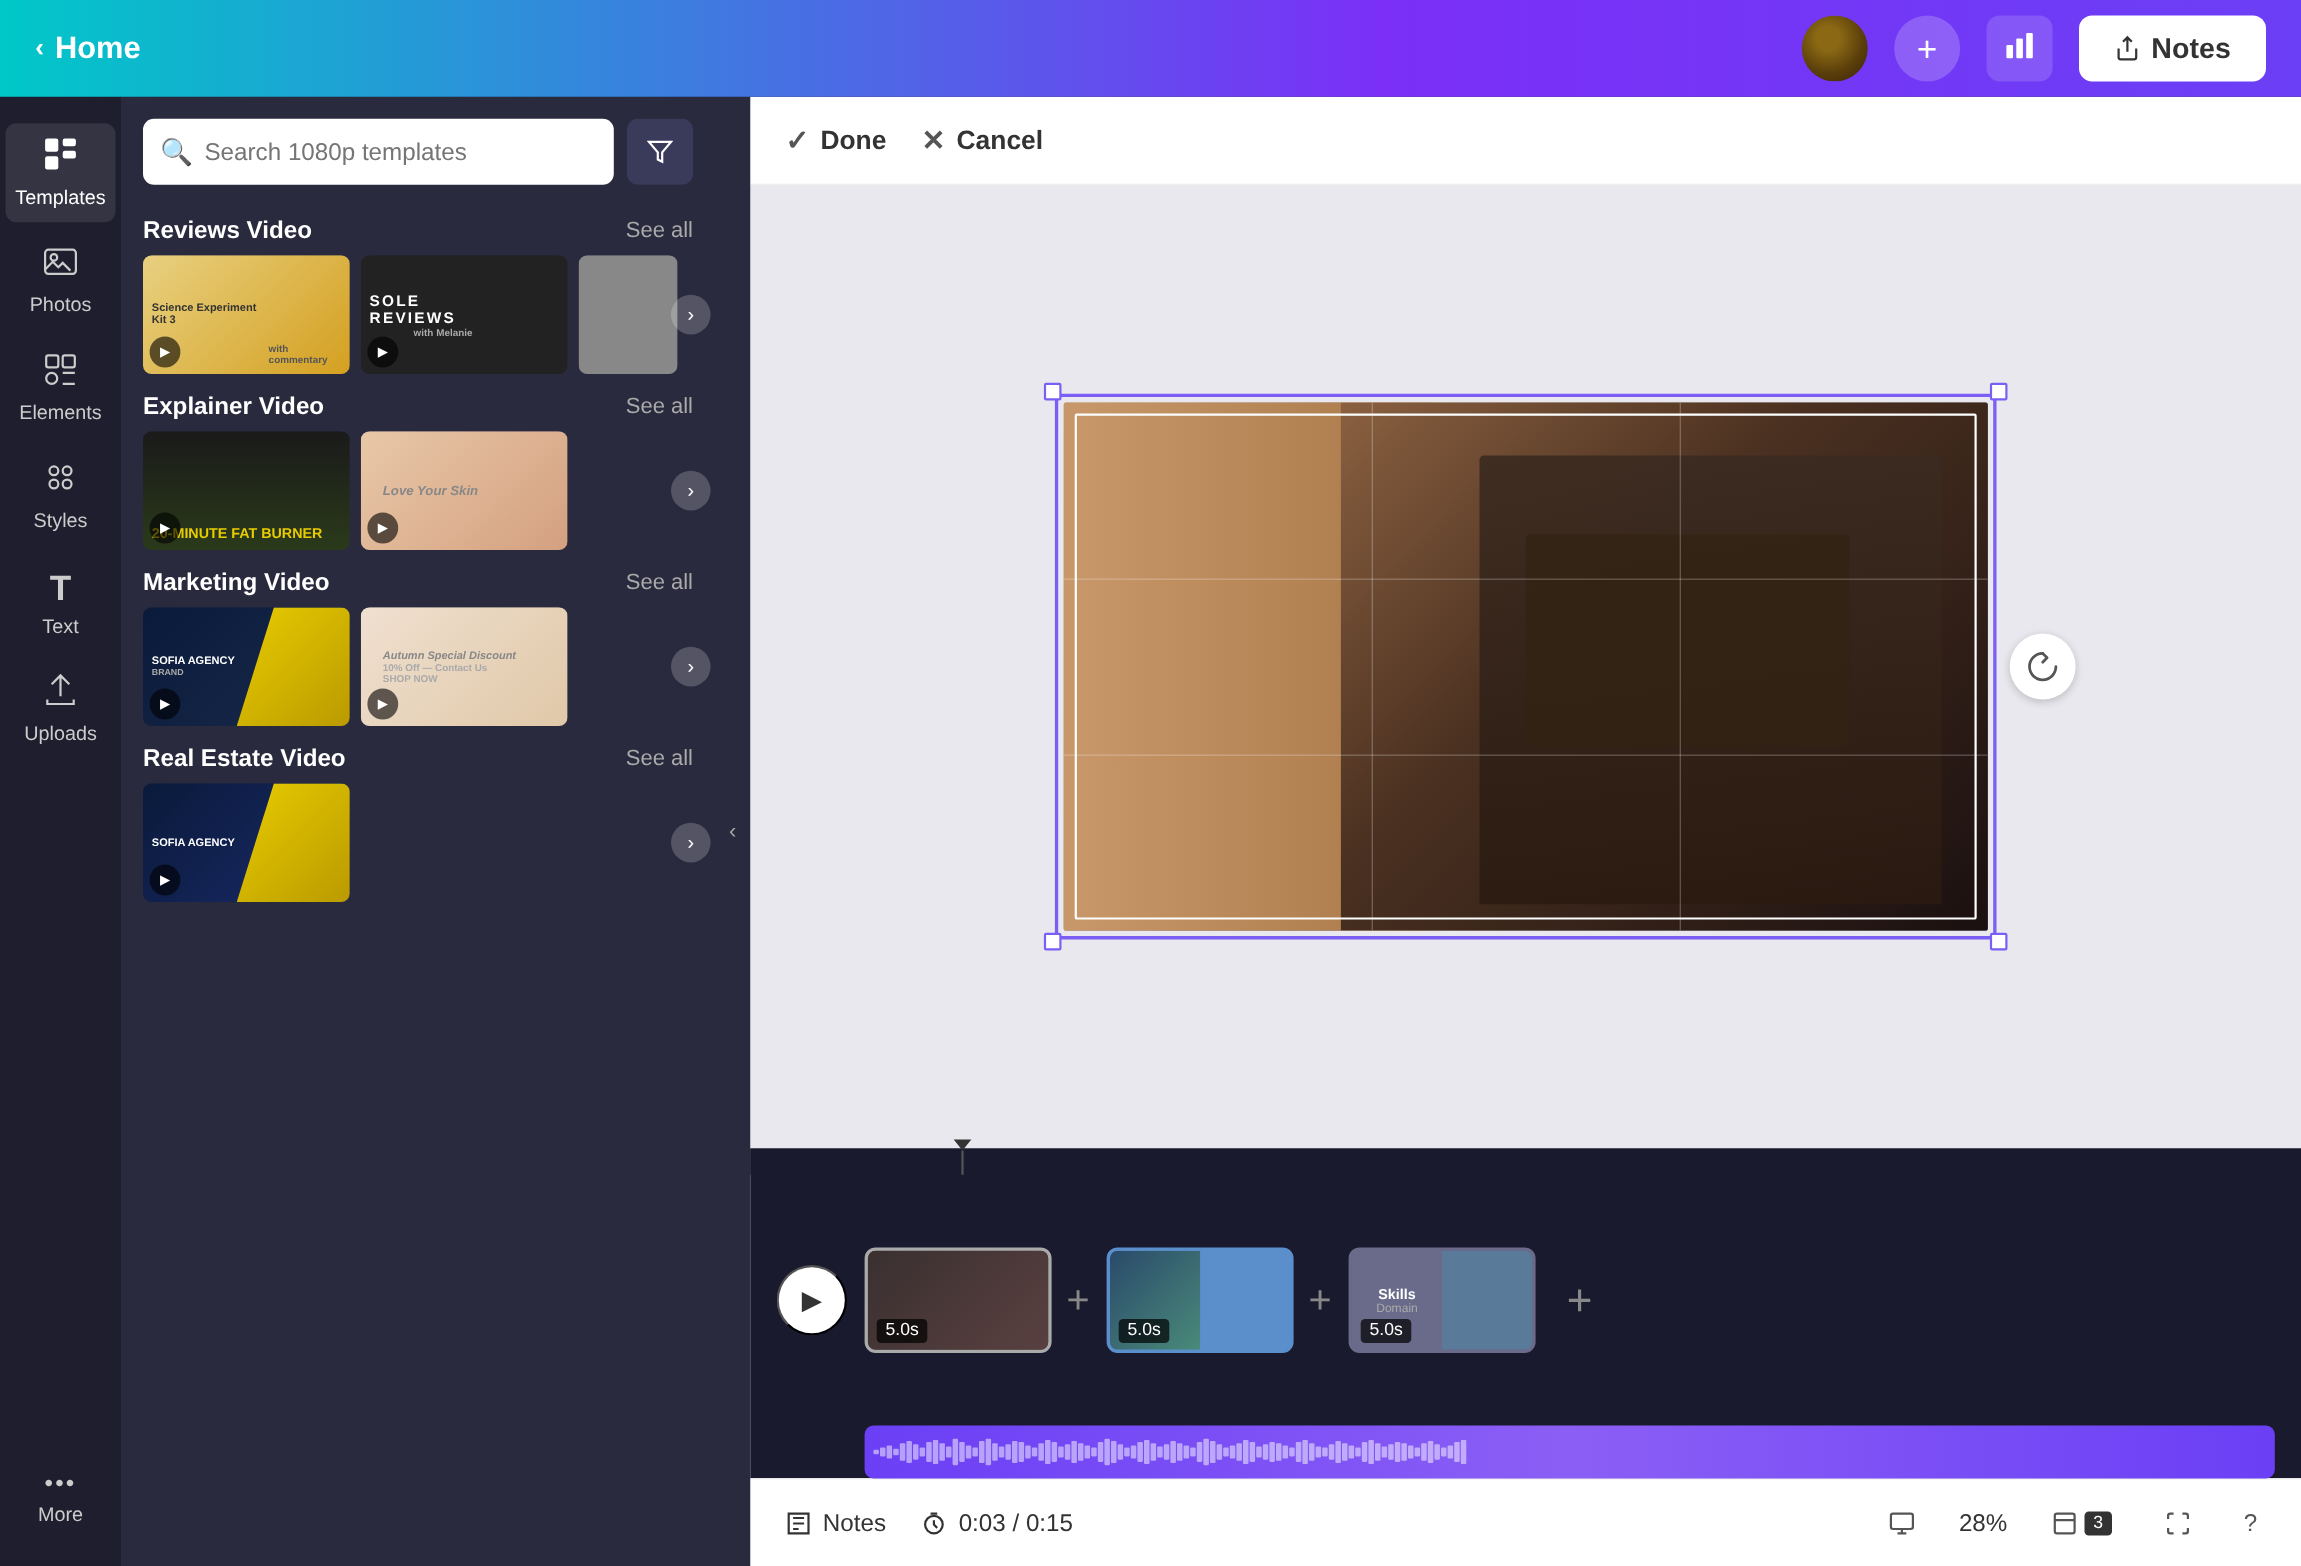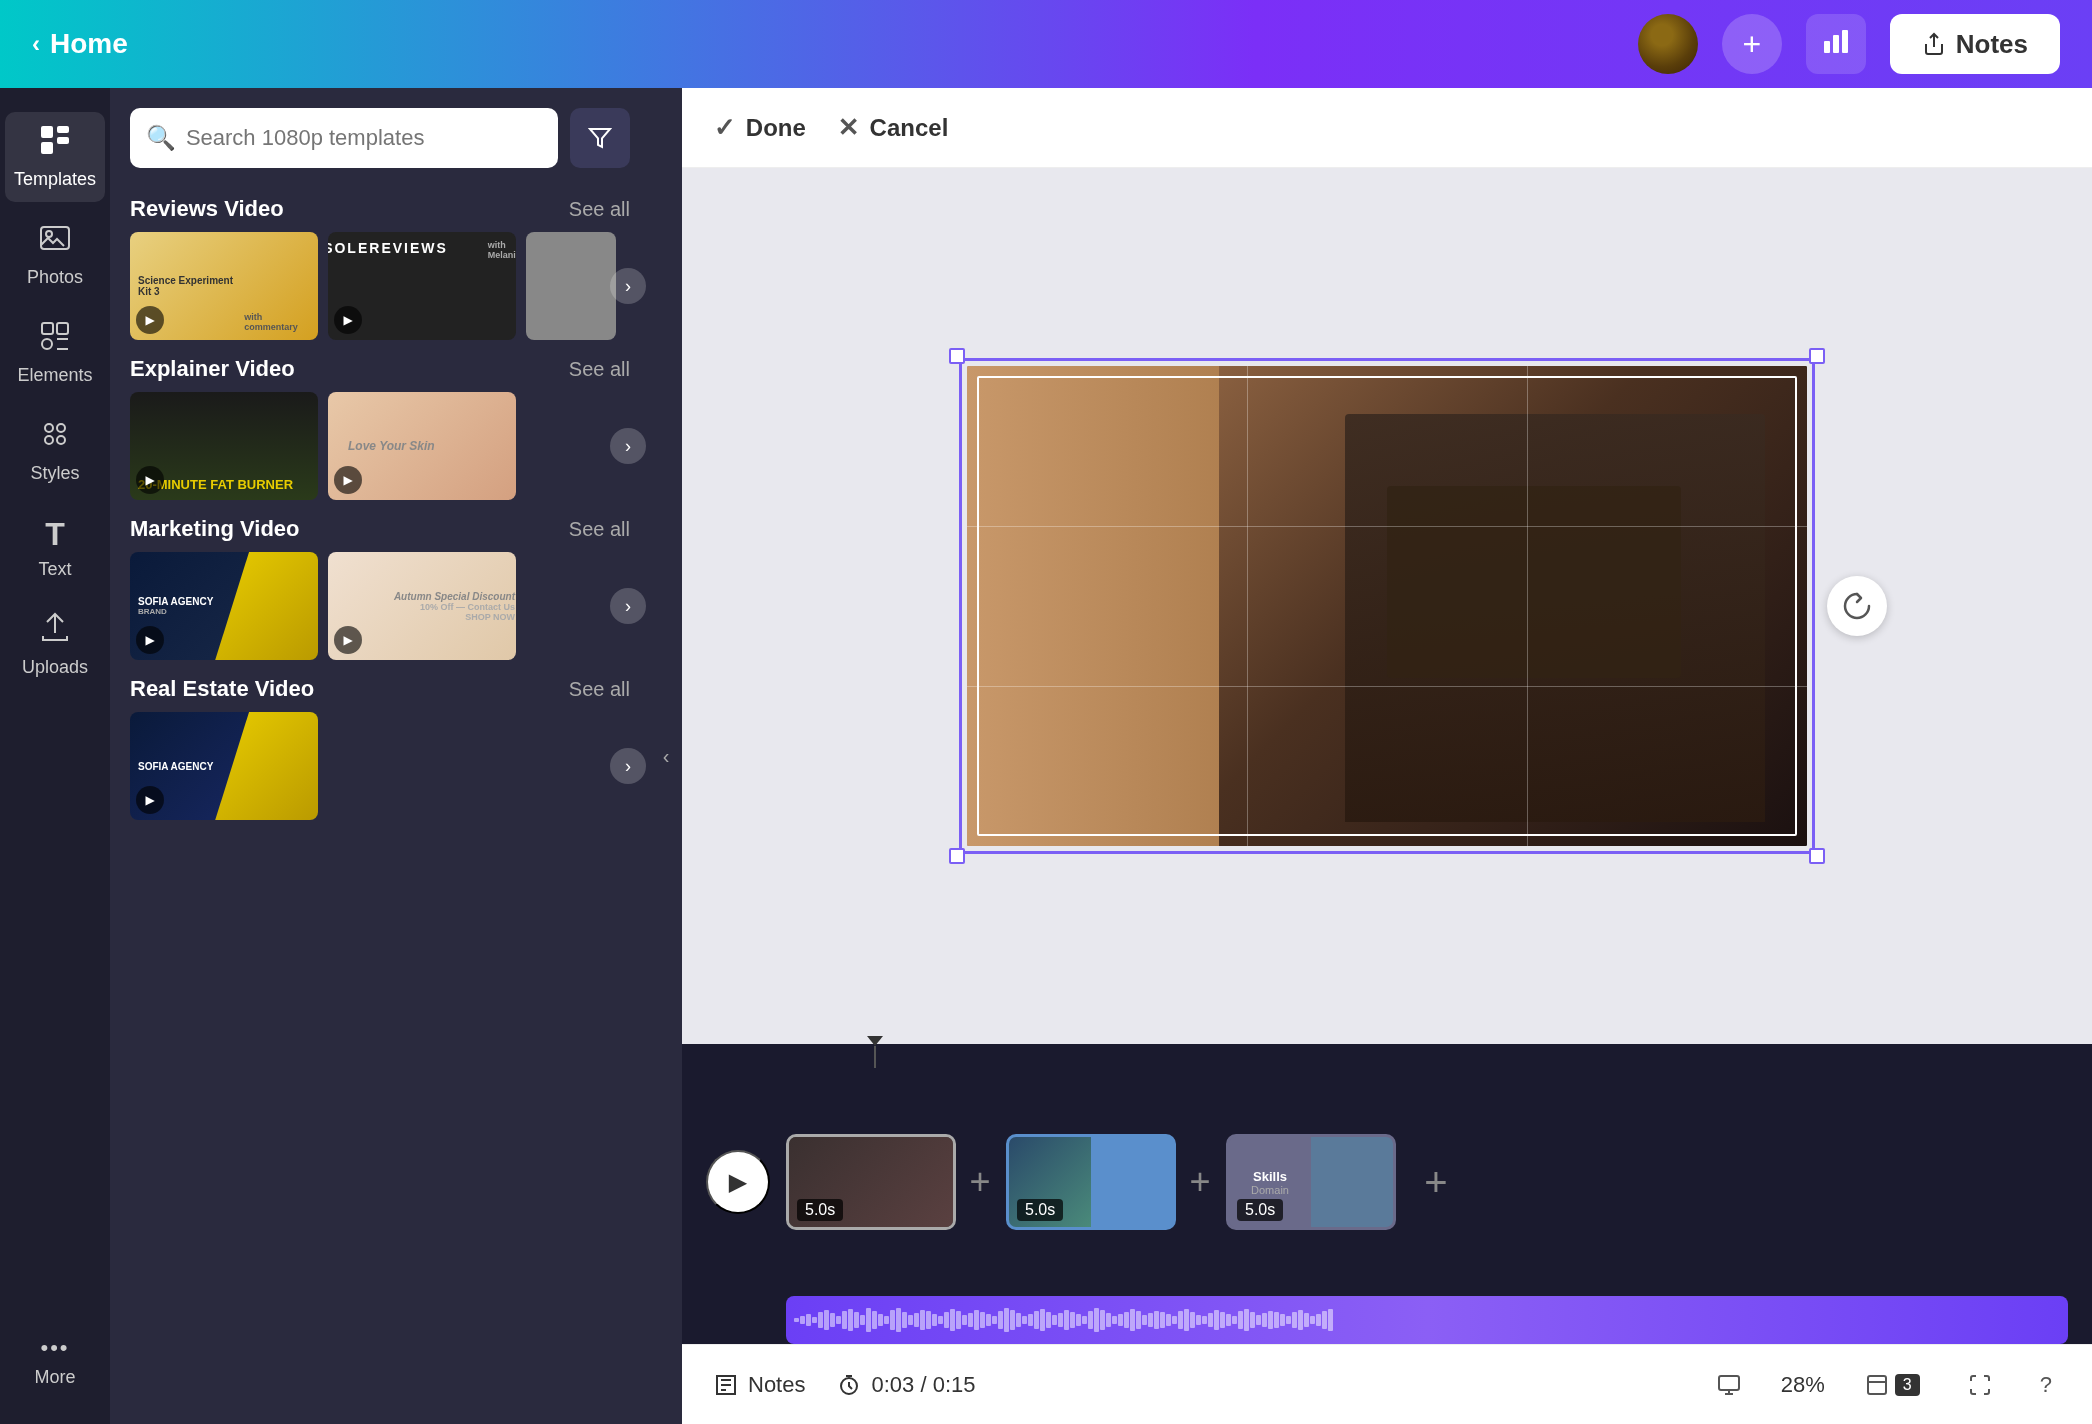--- a/index.html
+++ b/index.html
@@ -484,21 +484,21 @@
     </div>
     <div class="template-row">
       <div class="template-card">
         <div class="template-card-bg" style="background: linear-gradient(135deg, #e8d080, #d4a020); flex-direction: row; padding: 8px; font-size: 11px; text-align: left; justify-content: flex-start;">
           <div style="font-size:10px; color:#333; font-weight:bold;">Science Experiment Kit 3</div>
           <div style="margin-top:auto; font-size: 9px; color:#555;">with commentary</div>
         </div>
         <div class="play-overlay">▶</div>
       </div>
       <div class="template-card">
-        <div class="template-card-bg" style="background: #222; padding: 8px; align-items: flex-start; justify-content: center;">
+        <div class="template-card-bg" style="background: #222; flex-direction: column; padding: 8px; align-items: flex-start; justify-content: center;">
           <div style="font-size:14px; font-weight:900; letter-spacing:2px;">SOLE</div>
           <div style="font-size:14px; font-weight:900; letter-spacing:2px;">REVIEWS</div>
           <div style="font-size:9px; color:#aaa;margin-left:40px;">with Melanie</div>
         </div>
         <div class="play-overlay">▶</div>
       </div>
       <div class="template-card" style="width: 90px;">
         <div class="template-card-bg" style="background: #888;">
         </div>
       </div>
@@ -532,21 +532,21 @@
     <div class="template-row">
       <div class="template-card">
         <div class="template-card-bg" style="background: linear-gradient(135deg, #0a1a3a 0%, #1a2a4a 100%); flex-direction: column; padding: 8px; align-items: flex-start; position:relative; overflow:hidden;">
           <div style="position:absolute;right:-10px;top:0;bottom:0;width:60%;background:linear-gradient(135deg,#e8cc00,#b89800);clip-path:polygon(30% 0,100% 0,100% 100%,0 100%);"></div>
           <div style="font-size:10px; font-weight:900; color: white; z-index:1;">SOFIA AGENCY</div>
           <div style="font-size:8px; color:#aaa; z-index:1;">BRAND</div>
         </div>
         <div class="play-overlay">▶</div>
       </div>
       <div class="template-card">
-        <div class="template-card-bg" style="background: linear-gradient(135deg, #f0e0d0, #e0c8a8); flex-direction: column; padding: 1px; align-items: flex-end; justify-content: center;">
+        <div class="template-card-bg" style="background: linear-gradient(135deg, #f0e0d0, #e0c8a8); flex-direction: column; padding: 20px; align-items: flex-start; justify-content: center;">
           <div style="font-size:10px; color:#888; font-style: italic;">Autumn Special Discount</div>
           <div style="font-size:9px; color:#aaa;">10% Off — Contact Us</div>
           <div style="font-size:9px; color:#aaa;">SHOP NOW</div>
         </div>
         <div class="play-overlay">▶</div>
       </div>
       <div class="next-arrow">›</div>
     </div>
 
     <div class="section-header">

